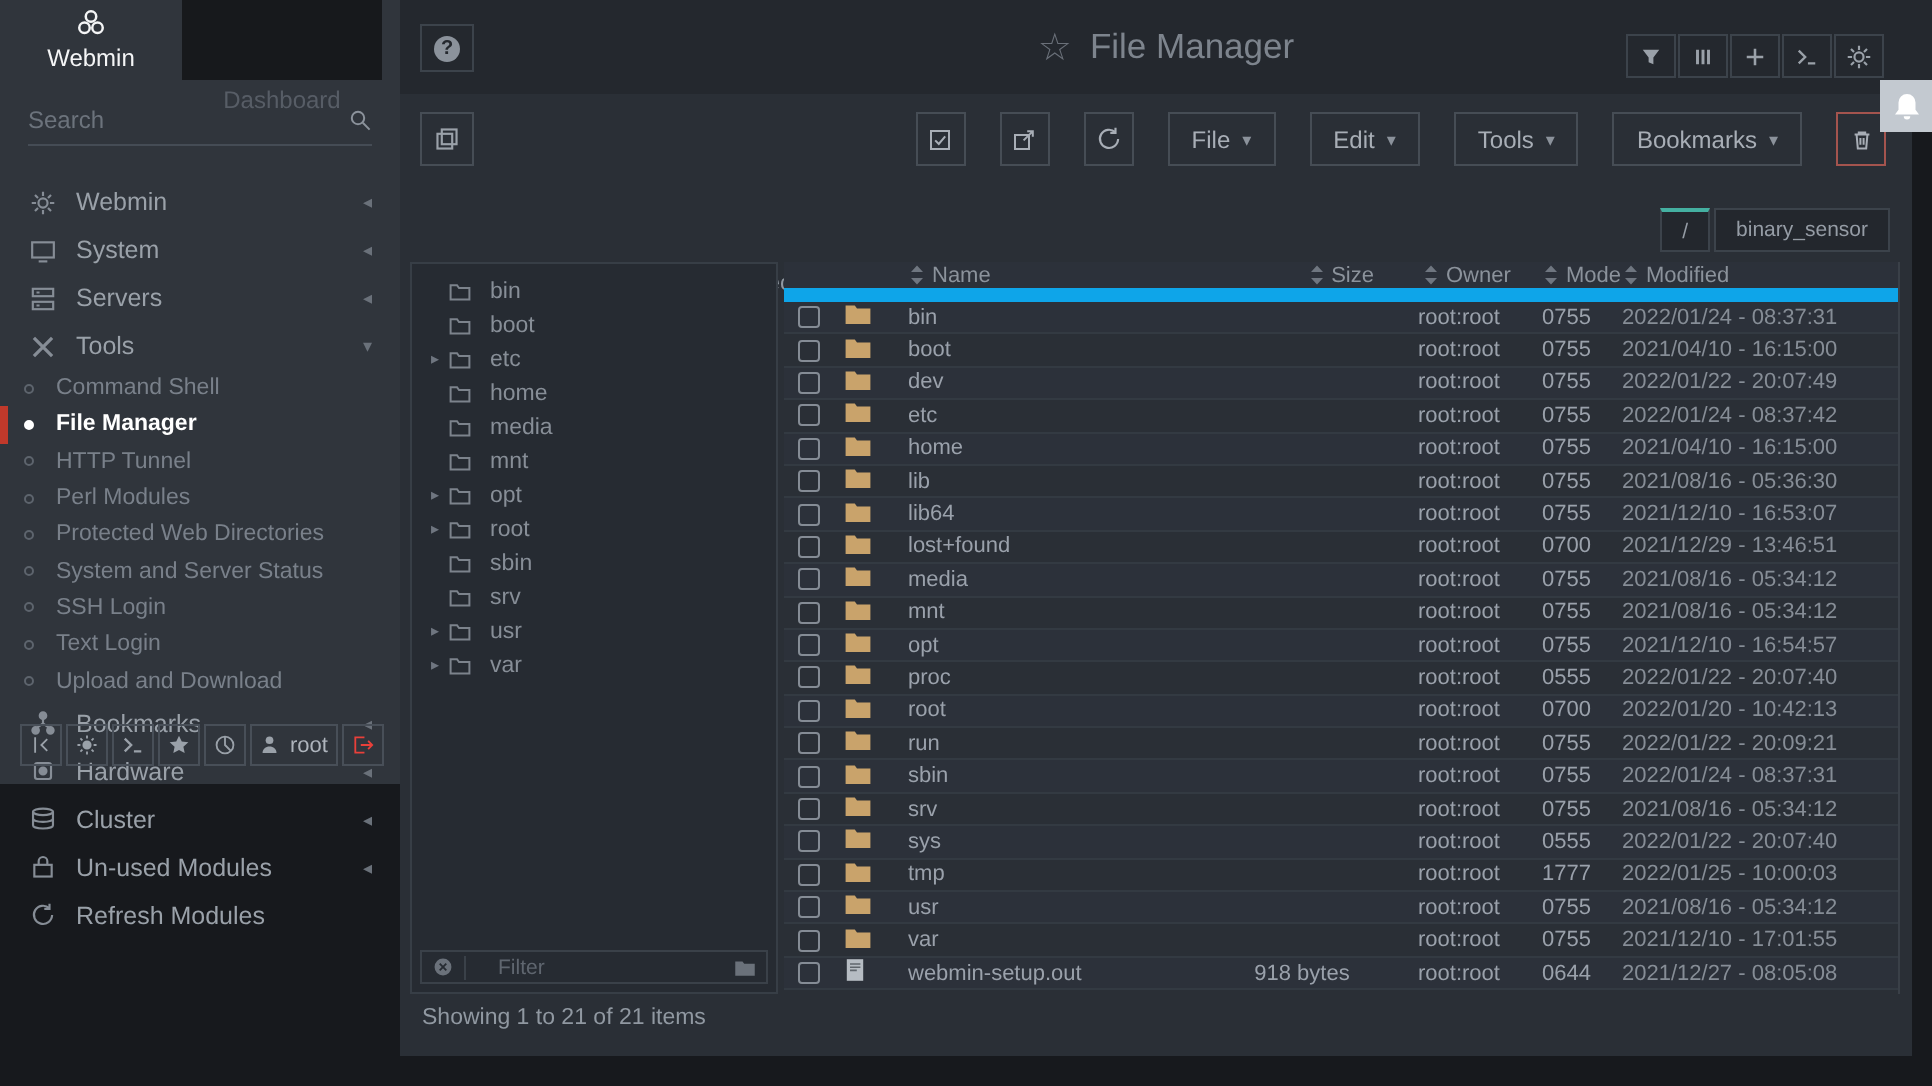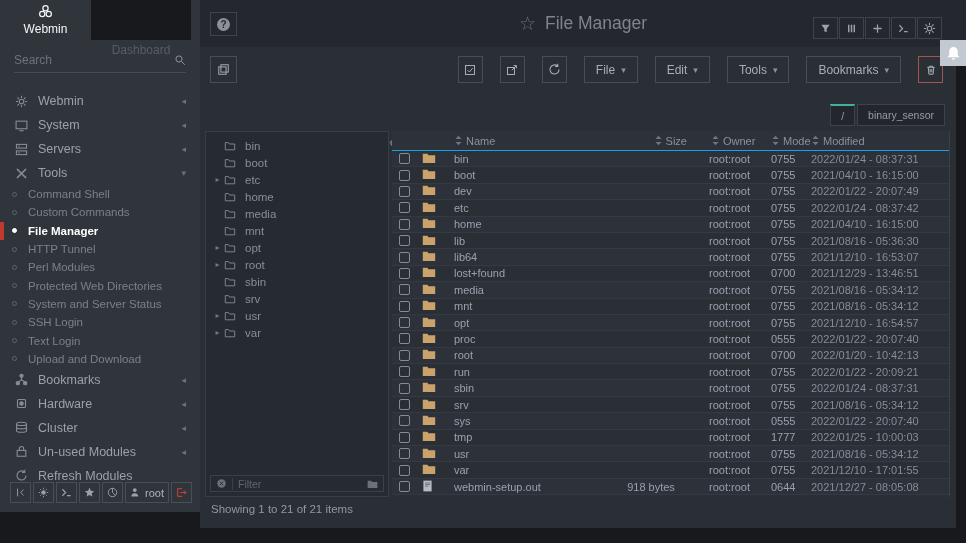--- a/index.html
+++ b/index.html
@@ -5,21 +5,21 @@
   * { margin:0; padding:0; box-sizing:border-box; }
   html,body { width:966px; height:543px; }
   body {
     background:#17191d; font-family:"Liberation Sans", sans-serif;
     color:#a6acb4; overflow:hidden; position:relative;
   }
   .icon { display:inline-flex; align-items:center; justify-content:center; line-height:1; }
   .icon svg { display:block; }
 
   
-  .sidebar { position:absolute; left:0; top:0; width:200px; height:512px; background:#30353c; z-index:3; }
+  .sidebar { position:absolute; left:0; top:0; width:200px; height:392px; background:#30353c; z-index:3; }
   .side-tabs { display:flex; height:40px; }
   .side-tab { width:91px; display:flex; flex-direction:column; align-items:center; justify-content:center; gap:3px;
               font-size:12px; color:#f4f5f6; cursor:pointer; }
   .side-tab .icon { color:#f4f5f6; }
   .side-tab.inactive { width:100px; background:#17191c; color:#575d66;gap:44px; }
   .side-tab.inactive .icon { color:#575d66; }
 
   .side-search { padding:13px 14px 8px 14px; }
   .search-wrap { display:flex; align-items:center; border-bottom:1px solid #454c55; padding-bottom:5px; }
   .search-wrap input { flex:1; background:transparent; border:none; outline:none; color:#9aa1a9;
@@ -94,28 +94,28 @@
 
   .tree-panel { width:184px; background:#262b32; border:1px solid #373e46; position:relative; flex:none; }
   .tree { padding-top:5px; }
   .tree-item { height:17px; display:flex; align-items:center; font-size:11.5px; color:#878e97; cursor:pointer; }
   .tree-item .tarrow { width:17px; text-align:center; font-size:8px; color:#6f7680; padding-left:6px; }
   .tree-item .icon { width:14px; margin-right:8px; color:#7c838c; }
   .filter-box { position:absolute; left:4px; right:4px; bottom:4px; height:17px; border:1px solid #3a4149;
                 display:flex; align-items:center; padding:0 5px; gap:5px; }
   .filter-box .icon { color:#6a717a; }
   .filter-box input { flex:1; background:transparent; border:none; outline:none; border-left:1px solid #3a4149;
-                      padding-left:5px; color:#9aa1a9; font-size:10.5px; font-family:inherit; min-width:0; }
+                      padding-left:16px; color:#9aa1a9; font-size:10.5px; font-family:inherit; min-width:0; }
   .filter-box input::placeholder { color:#5f666f; }
 
   .ftable { flex:1; margin-left:3px; border-right:1px solid #3a4048; }
   .trow { display:grid; grid-template-columns:28px 34px 1fr 110px 62px 40px 138px; align-items:center;
           height:16.4px; font-size:11px; color:#9aa1ab; border-bottom:1px solid #333a42; cursor:default; }
   .trow:nth-child(odd) { background:#2c313a; }
-  .thead { height:20px; background:#262b32; color:#8b929b; font-size:11px; border-bottom:1px solid #0ea5e9; }
+  .thead { height:20px; background:#262b32; color:#8b929b; font-size:11px; border-bottom:7px solid #0ea5e9; }
   .thead .hcell { display:flex; align-items:center; gap:3px; }
   .thead .sort { color:#6f7680; display:inline-flex; }
   .cb { width:11px; height:11px; border:1px solid #858c95; border-radius:2px; margin-left:7px; cursor:pointer; }
   .cell-icon { padding-left:2px; }
   .cell-size { text-align:center; padding-right:6px; justify-self:stretch; }
   .cell-date { color:#868d96; }
 
   .fm-footer { position:absolute; left:11px; bottom:13px; font-size:11.5px; color:#9098a1; }
 </style>
 </head>
@@ -191,24 +191,20 @@
           <svg width="13" height="13" viewBox="0 0 12 12" fill="none" stroke="currentColor" stroke-width="1">
             <path d="M1.8 1.8l8.4 8.4M10.2 1.8L1.8 10.2" stroke-width="1.5"></path>
           </svg>
         </span>
         <span>Tools</span>
         <span class="chev">▾</span>
       </div>
       <div class="mi sub">
         <span class="bullet"></span>
         <span>Command Shell</span>
-      </div>
-      <div class="mi sub">
-        <span class="bullet"></span>
-        <span>Custom Commands</span>
       </div>
       <div class="mi sub active">
         <span class="bullet"></span>
         <span>File Manager</span>
       </div>
       <div class="mi sub">
         <span class="bullet"></span>
         <span>HTTP Tunnel</span>
       </div>
       <div class="mi sub">

